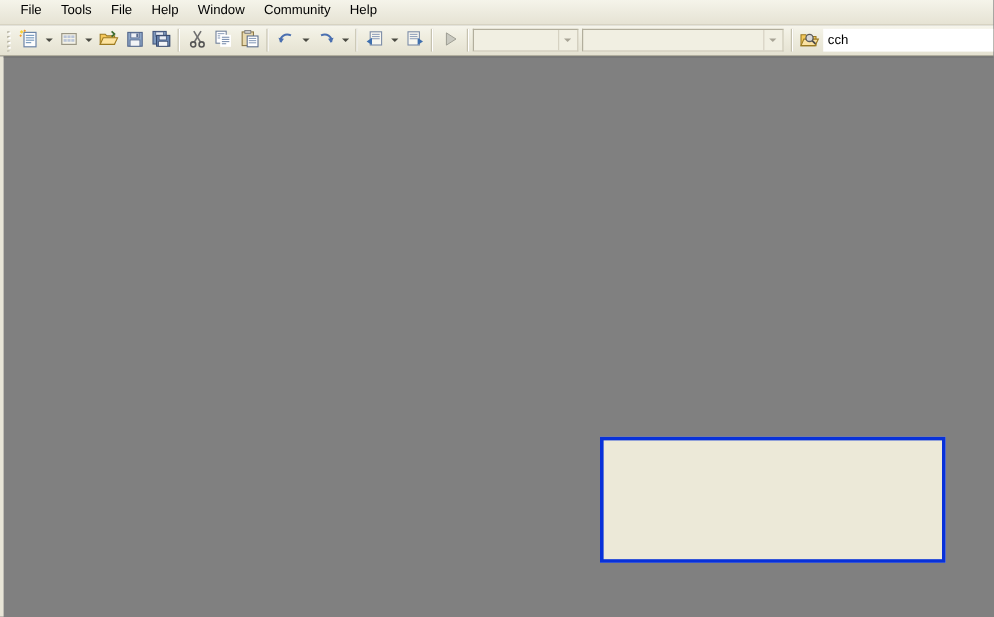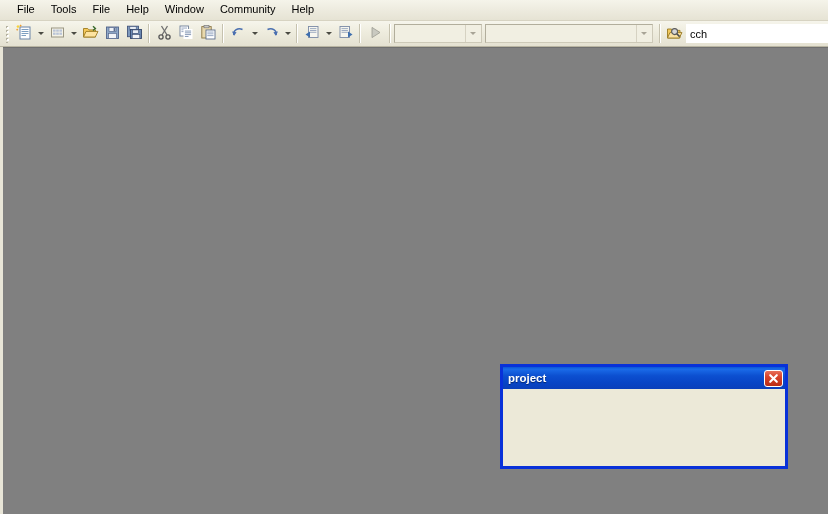--- a/index.html
+++ b/index.html
@@ -505,24 +505,14 @@
     </div>
   </div>
 
   <div class="client-area">
     <div class="client-inner-edge"></div>
   </div>
 </div>
 
 <div id="error-dialog">
 
-  <div class="dlg-titlebar">
-    <span class="dlg-title-text">project</span>
-    <span class="dlg-close">
-      <span>
-        <svg width="11" height="11" viewBox="0 0 11 11">
-          <path d="M2.2 2.2 L8.8 8.8 M8.8 2.2 L2.2 8.8" stroke="#ffffff" stroke-width="2.1" stroke-linecap="round"></path>
-        </svg>
-      </span>
-    </span>
-  </div>
 
 </div>
 
 </body></html>

